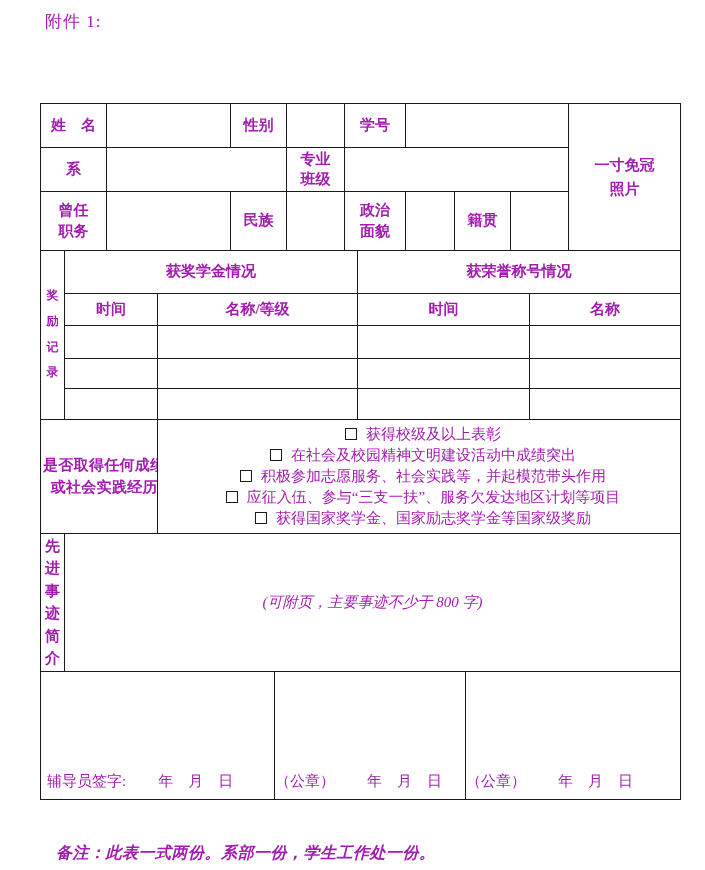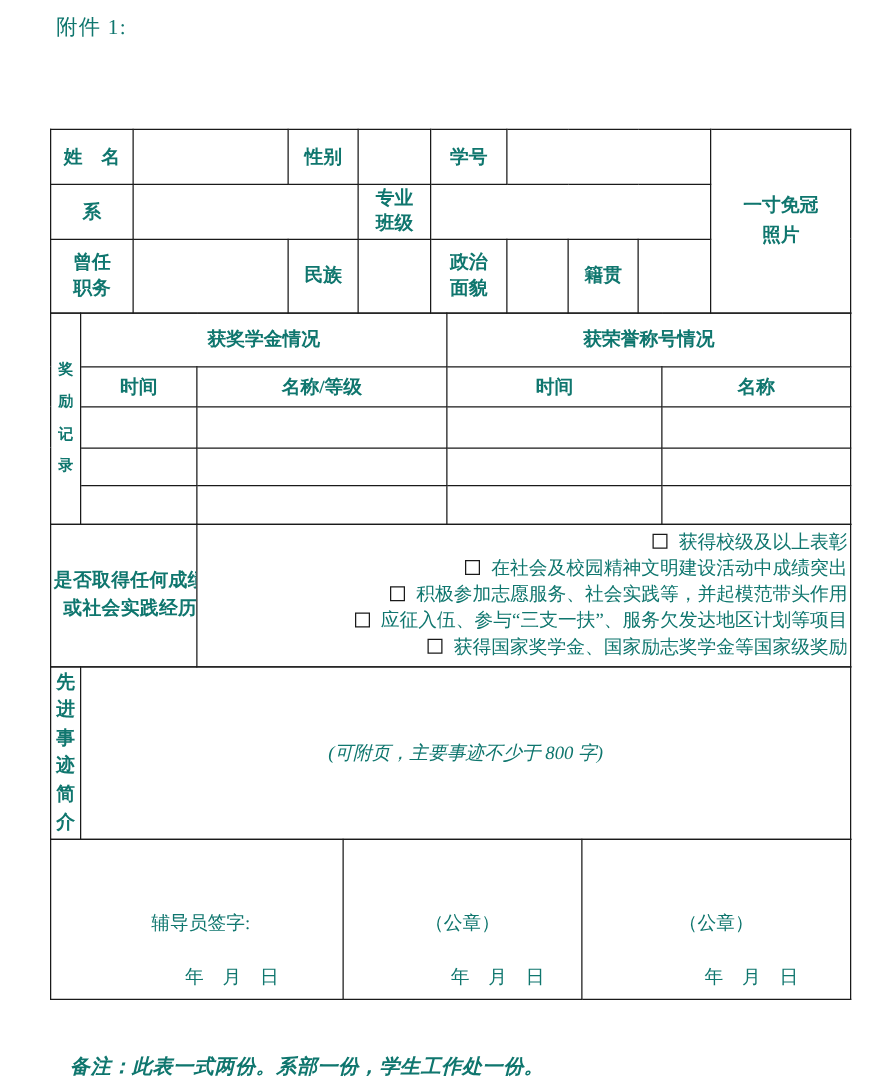--- a/index.html
+++ b/index.html
@@ -1,19 +1,19 @@
 <!DOCTYPE html>
 <html><head>
 <meta charset="utf-8">
 <style>
   * { margin:0; padding:0; box-sizing:border-box; }
   html,body { background:#fff; }
   .page {
     position:relative; width:705px; height:870px; background:#ffffff;
-    font-family:"Liberation Serif", serif; color:#0f766e;
+    font-family:"Liberation Serif", serif; color:#a21caf;
     overflow:hidden;
   }
   .attachment {
     position:absolute; left:45px; top:10px;
     font-size:17px; letter-spacing:1px;
   }
   .doc-title {
     position:absolute; left:0; top:42px; width:705px;
     text-align:center; font-family:"Liberation Sans", sans-serif;
     font-weight:bold; font-size:21px; letter-spacing:0.5px;
@@ -23,29 +23,29 @@
   table + table { margin-top:-1px; }
   td {
     border:1.5px solid #1a1a1a; text-align:center; vertical-align:middle;
     font-size:15px; font-weight:bold; overflow:hidden; padding:1px;
   }
   .w2 { display:inline-block; width:2.2em; line-height:1.35; }
   .w4 { display:inline-block; width:4.3em; line-height:1.6; }
   .w8 { display:inline-block; width:8.3em; line-height:1.5; letter-spacing:0.3px; }
   .v-label-awards { display:inline-block; width:1.3em; line-height:2.15; font-size:12px; }
   .v-label-deeds  { display:inline-block; width:1.3em; line-height:1.5;  font-size:15px; }
-  .cb-cell { text-align:right; vertical-align:middle; padding:4px 2px 4px 10px; }
+  .cb-cell { text-align:center; vertical-align:middle; padding:4px 2px 4px 10px; }
   .cb-row  { font-weight:normal; font-size:15px; line-height:21px; white-space:nowrap; }
   .cb {
     display:inline-block; width:12px; height:12px; border:1.2px solid #1a1a1a;
     margin-right:9px; vertical-align:-1px; background:#fff;
   }
   .reg { font-weight:normal;font-style:italic; }
   .sign-cell { vertical-align:bottom; padding:0 0 8px 0; }
-  .sign-inner { display:flex; flex-direction:column; gap:24px;align-items:center; }
+  .sign-inner { display:flex; flex-direction:row; gap:4px;align-items:center; }
   .sign-line { font-weight:normal; font-size:15px; }
   .sign-left { text-align:left; padding-left:6px; }
   .date-line { font-weight:normal; font-size:15px; text-align:center; transform:translateX(28px); }
   .note {
     position:absolute; left:56px; top:843px; font-size:16px;
     font-weight:bold; font-style:italic; letter-spacing:0.5px;
   }
 </style>
 </head>
 <body>

